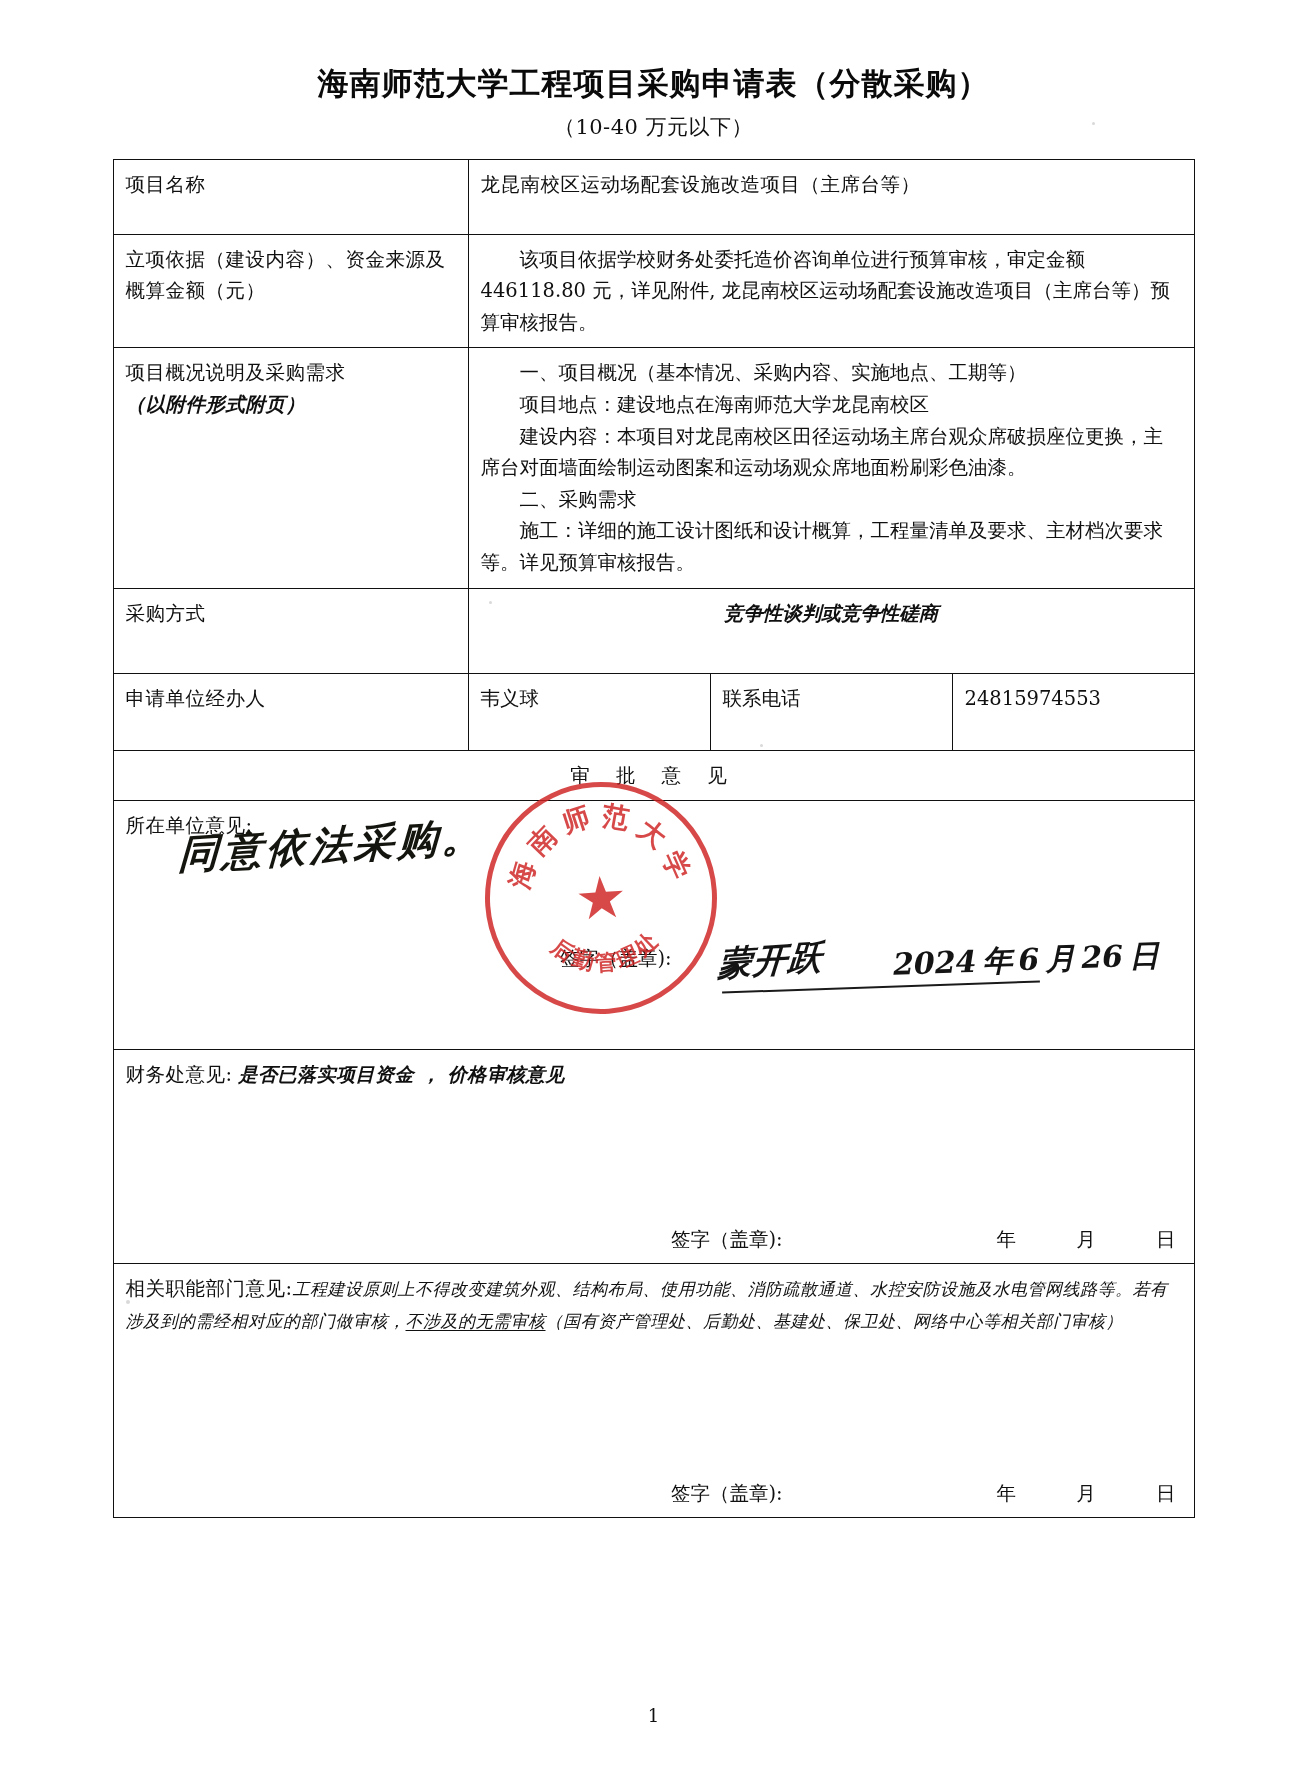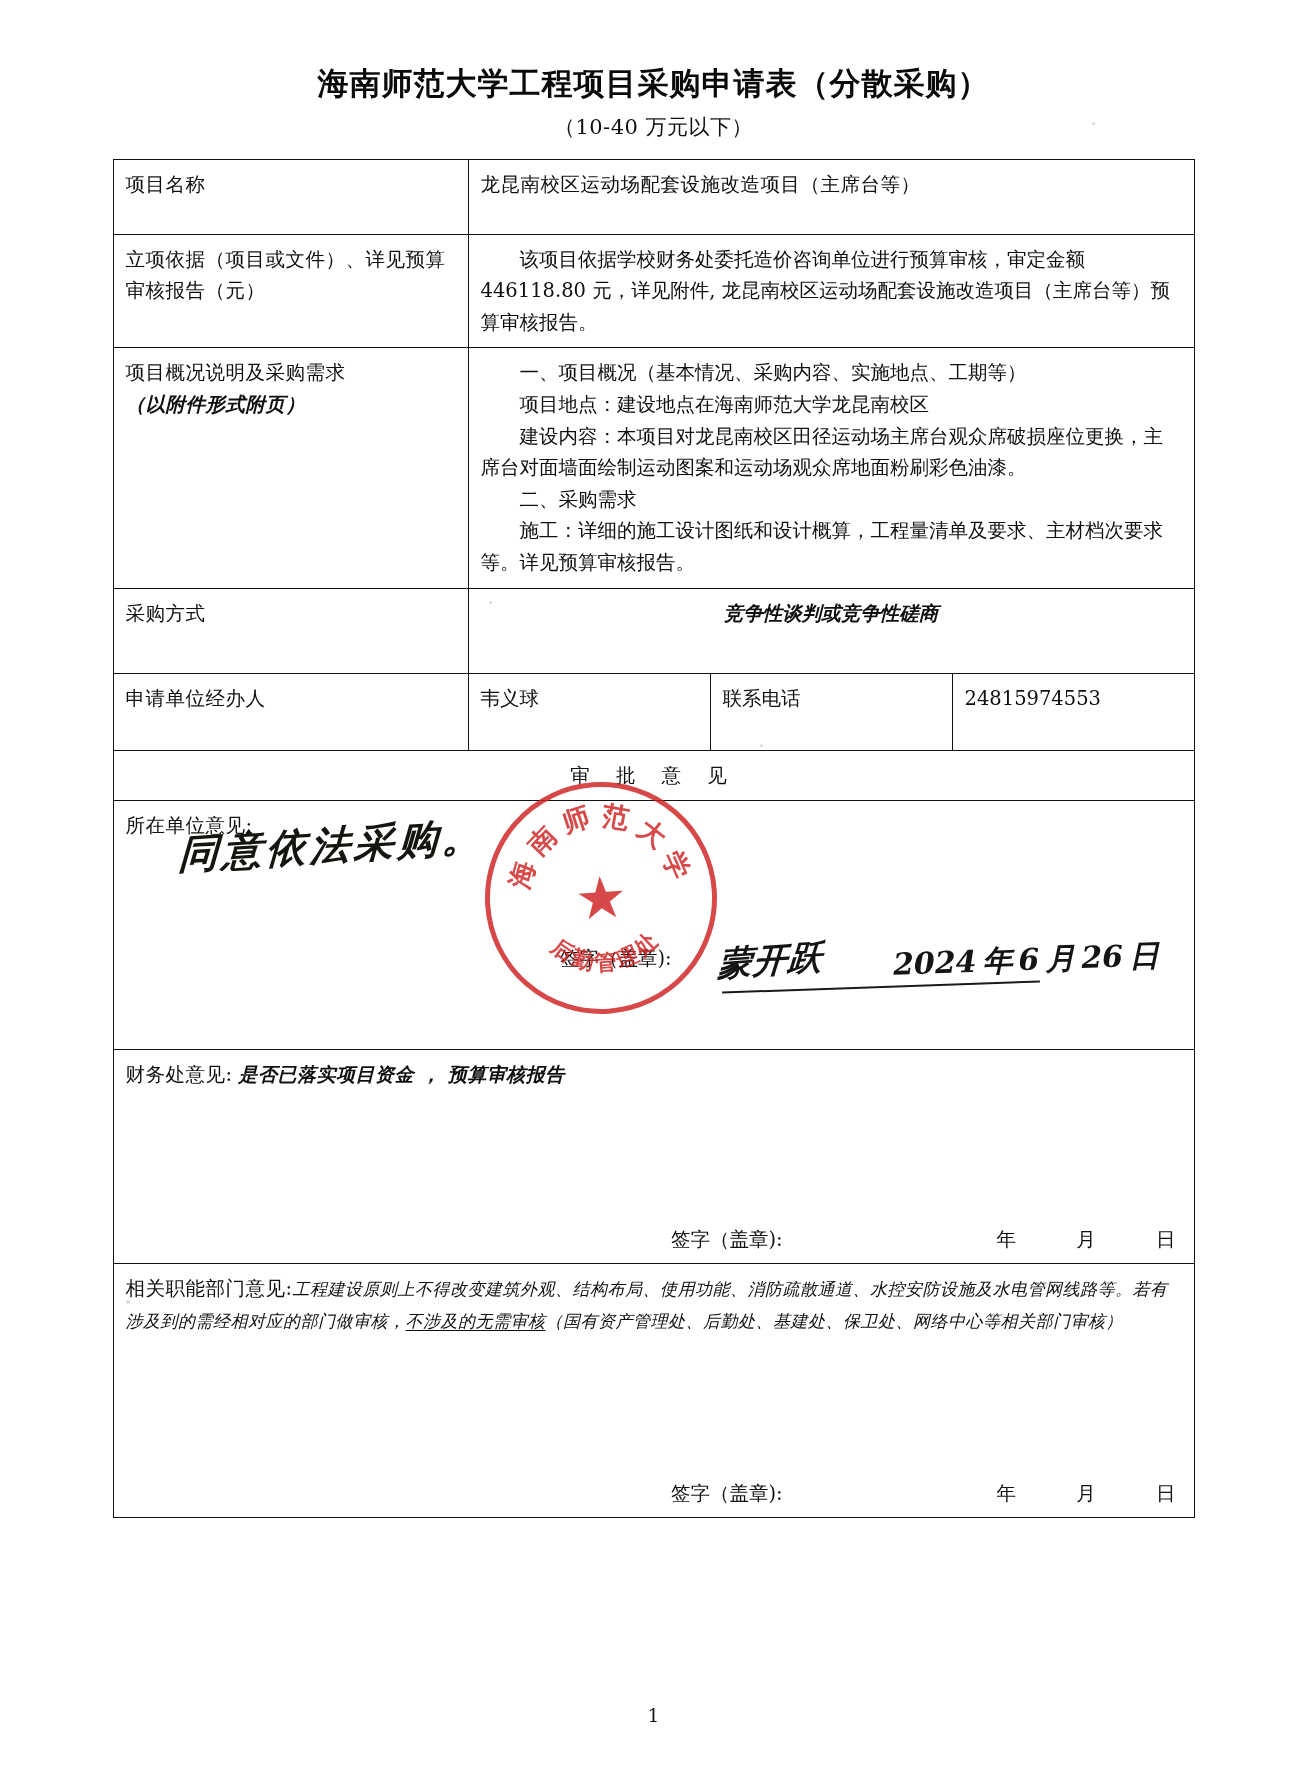--- a/index.html
+++ b/index.html
@@ -275,21 +275,21 @@
   <div class="form-wrap">
     <table class="form">
 
       <tbody>
           <tr class="row-h-name">
         <td class="lbl lbl-mid">项目名称</td>
         <td class="val val-mid big-name" colspan="3">龙昆南校区运动场配套设施改造项目（主席台等）</td>
       </tr>
 
       <tr>
-        <td class="lbl lbl-mid">立项依据（项目或文件）、详见预算审核报告（元）</td>
+        <td class="lbl lbl-mid">立项依据（建设内容）、资金来源及概算金额（元）</td>
         <td class="val indent2" colspan="3">该项目依据学校财务处委托造价咨询单位进行预算审核，审定金额 446118.80 元，详见附件, 龙昆南校区运动场配套设施改造项目（主席台等）预算审核报告。</td>
       </tr>
 
       <tr>
         <td class="lbl lbl-mid">
           <div>项目概况说明及采购需求</div>
           <div class="ital-bold">（以附件形式附页）</div>
         </td>
         <td class="val" colspan="3">
           <div class="indent2">一、项目概况（基本情况、采购内容、实施地点、工期等）</div>
@@ -318,21 +318,21 @@
 
       <tr>
         <td class="opinion-cell" colspan="4">
           <div class="op-label">所在单位意见:</div>
         </td>
       </tr>
 
       <tr>
         <td class="opinion-cell-2" colspan="4">
           <div class="op-label">
-            <span>财务处意见:</span><span class="fin-note">是否已落实项目资金 ， 预算审核报告</span>
+            <span>财务处意见:</span><span class="fin-note">是否已落实项目资金 ， 价格审核意见</span>
           </div>
           <div class="sign-line">
             <span class="sig-text">签字（盖章):</span>
             <span class="ymd">
               <span>年</span>
               <span>月</span>
               <span>日</span>
             </span>
           </div>
         </td>

